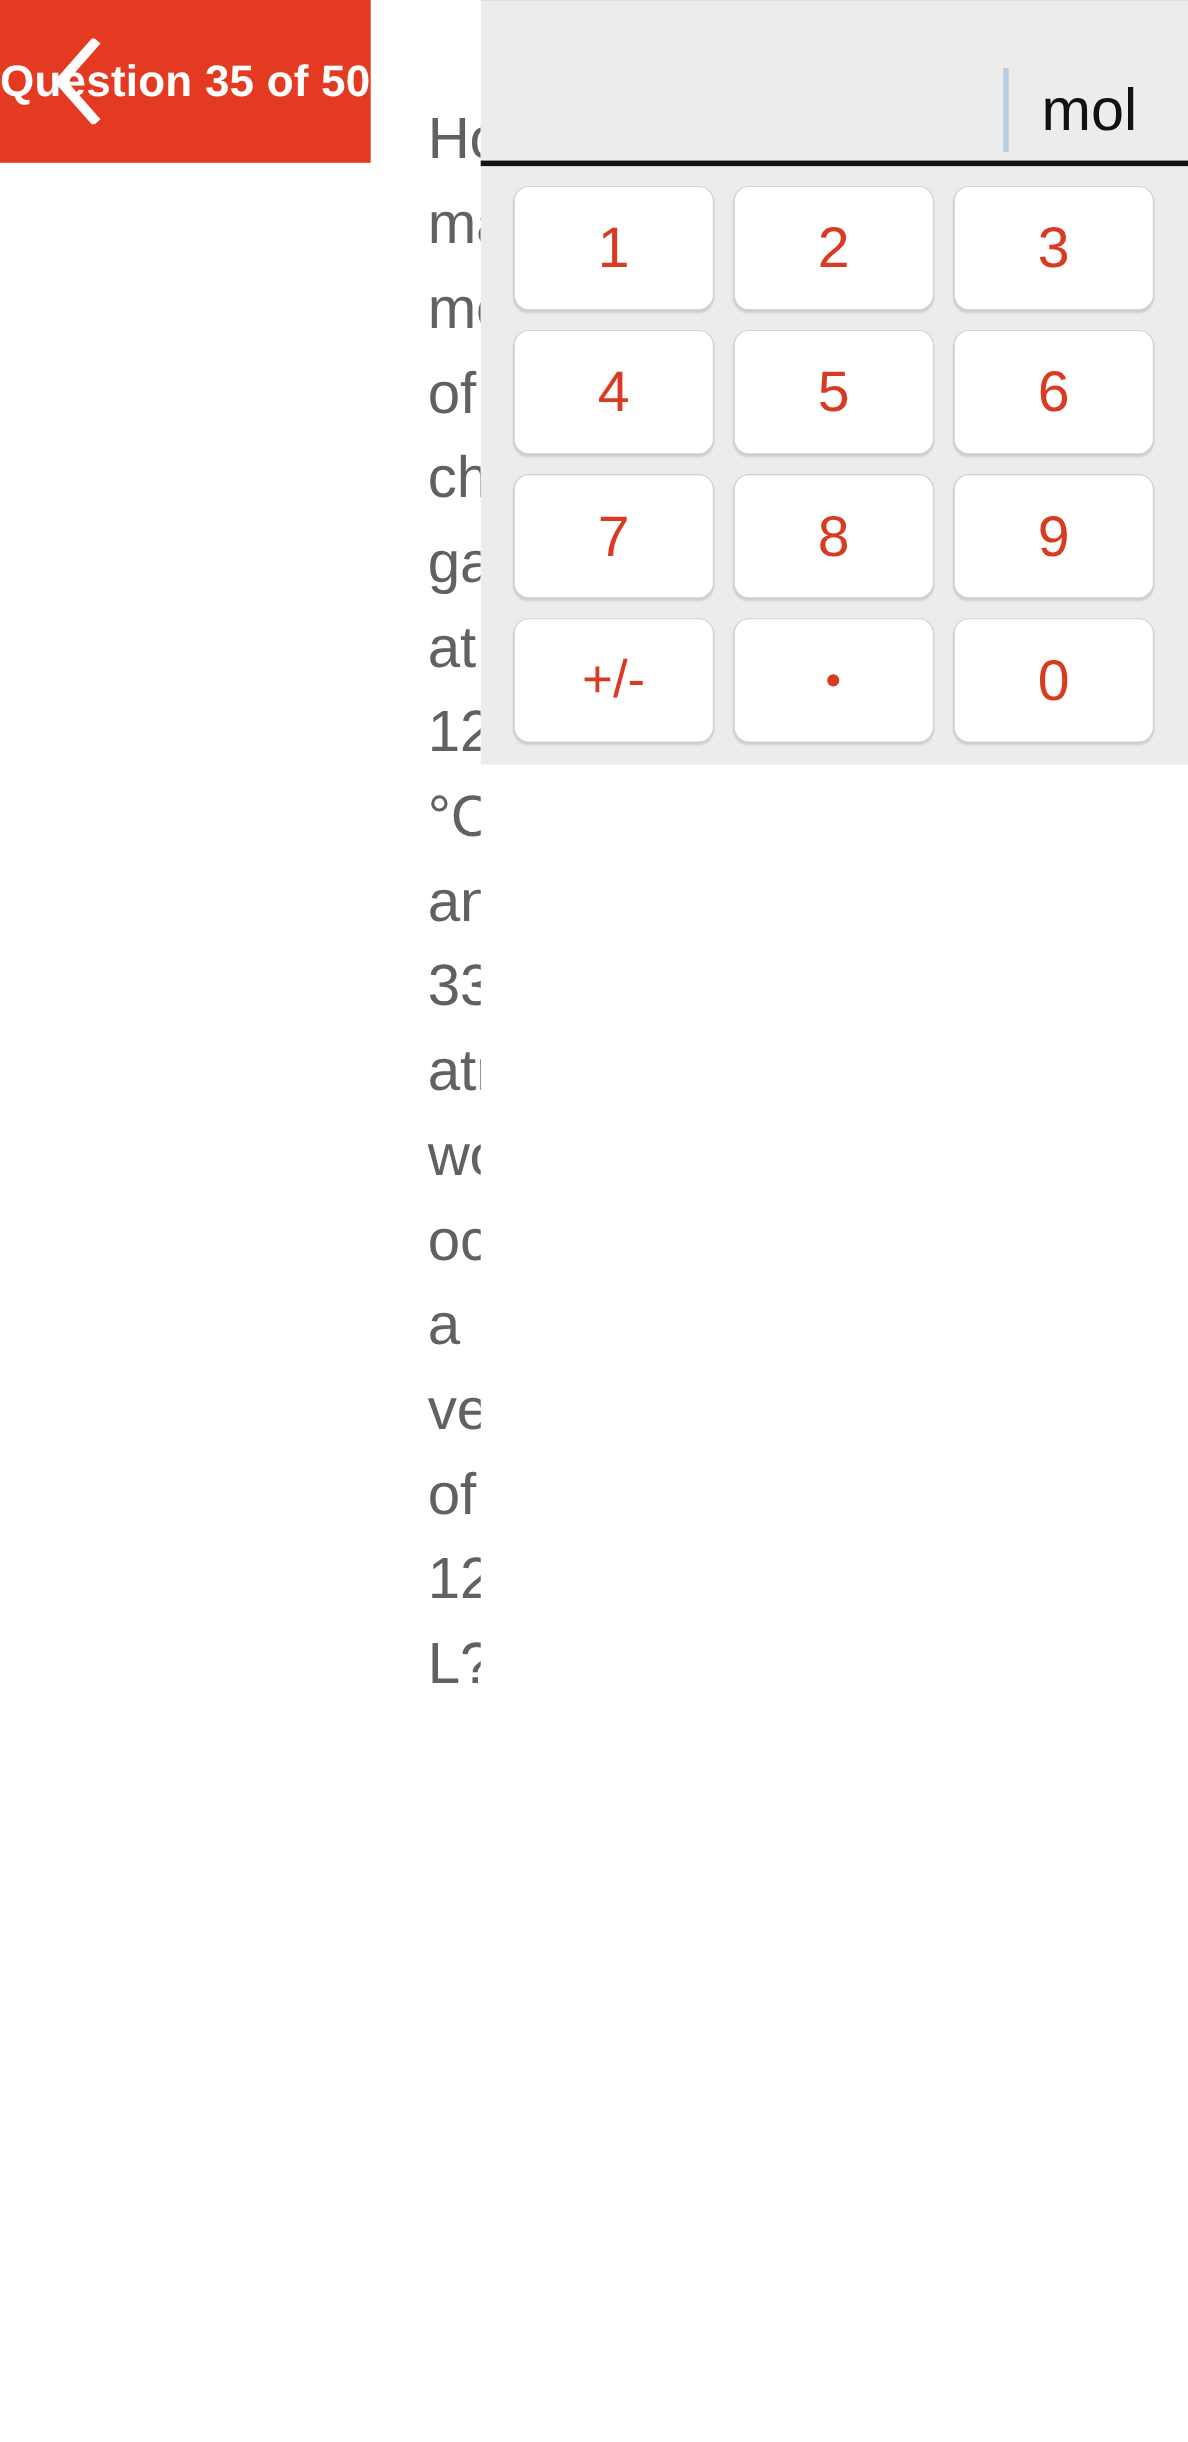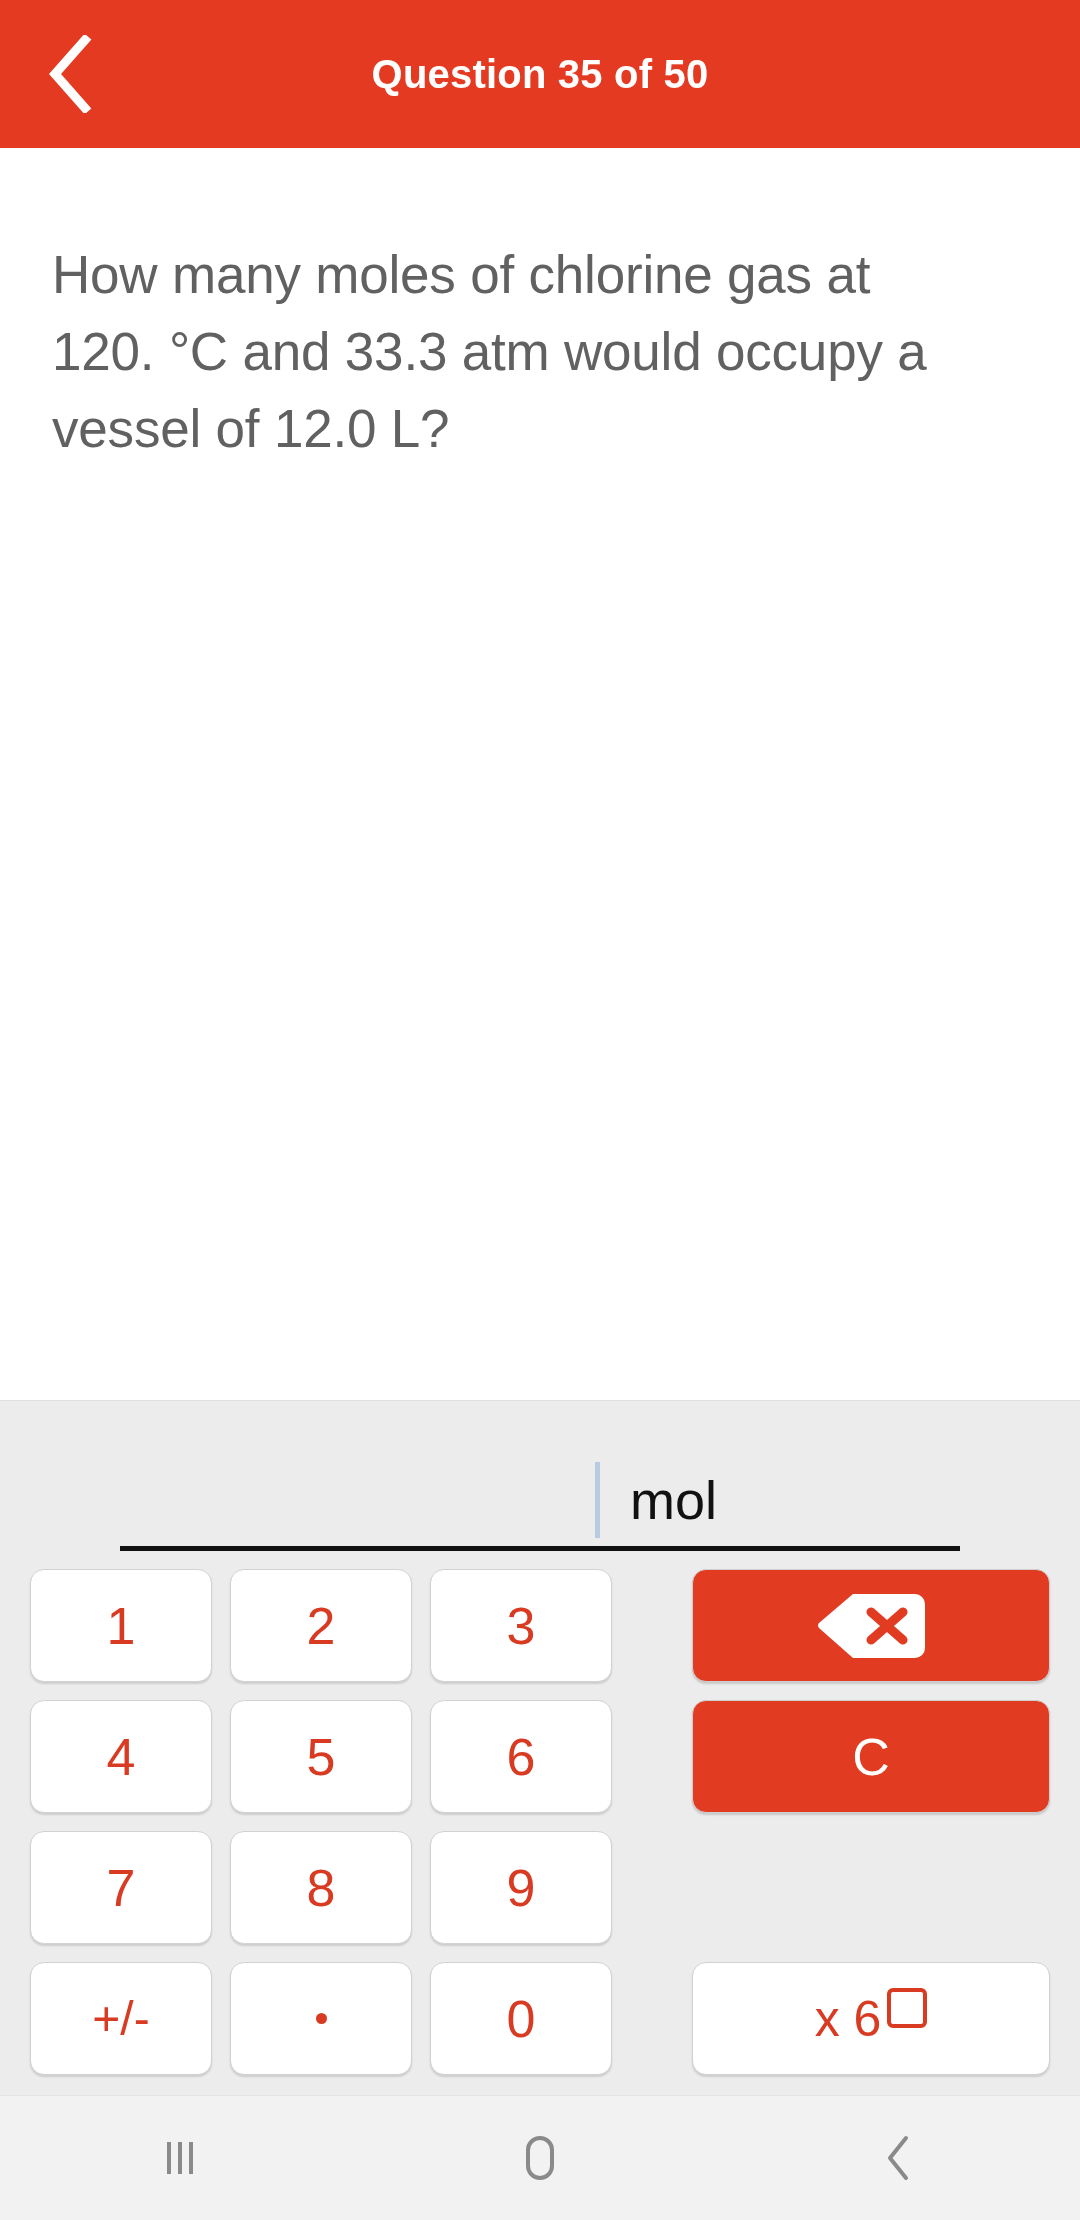--- a/index.html
+++ b/index.html
@@ -10,21 +10,21 @@
     background: #ffffff;
     font-family: "Liberation Sans", sans-serif;
     overflow: hidden;
   }
 
   #app {
     position: relative;
     width: 1080px;
     height: 2220px;
     display: flex;
-    flex-direction: column;
+    flex-direction: row;
     background: #ffffff;
   }
 
   
   .header {
     height: 148px;
     background: #E53A22;
     display: flex;
     align-items: center;
     position: relative;

